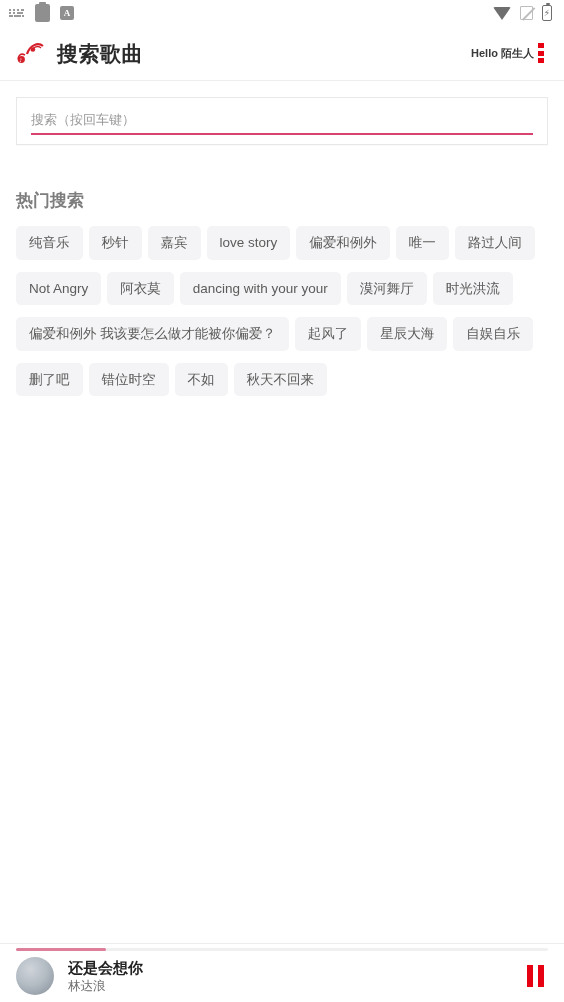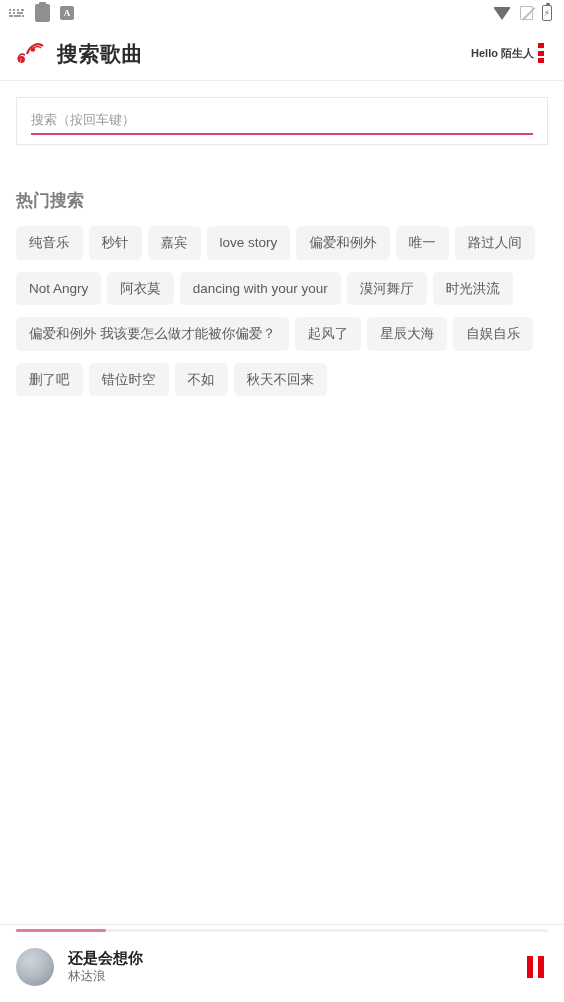--- a/index.html
+++ b/index.html
@@ -213,21 +213,21 @@
     line-height: 1.15;
     white-space: nowrap;
     cursor: pointer;
     user-select: none;
   }
 
   
   .player {
     position: absolute;
     left: 0; right: 0; bottom: 0;
-    height: 78px;
+    height: 59px;
     background: #ffffff;
     border-top: 1px solid #ececec;
     padding: 0 16px;
   }
   .progress-track {
     position: absolute;
     top: 4px; left: 16px; right: 16px;
     height: 3px;
     background: #f0f0f0;
     border-radius: 2px;

